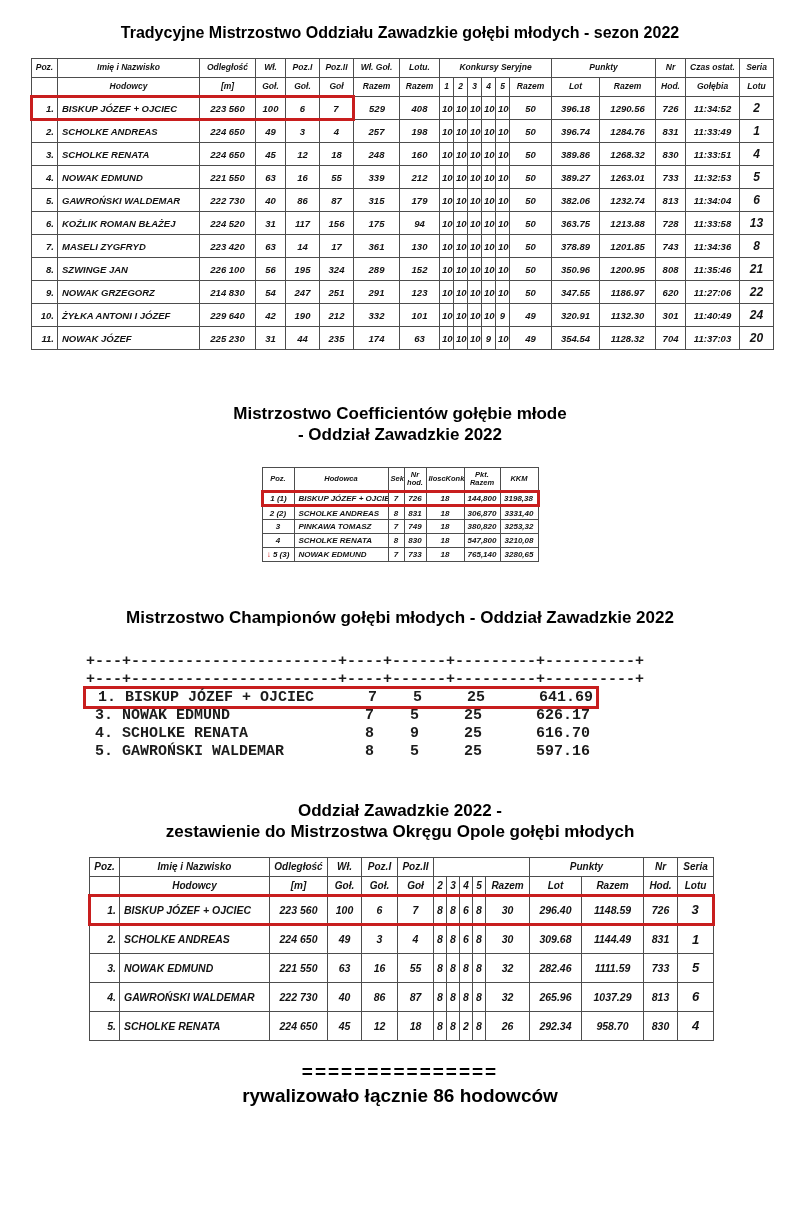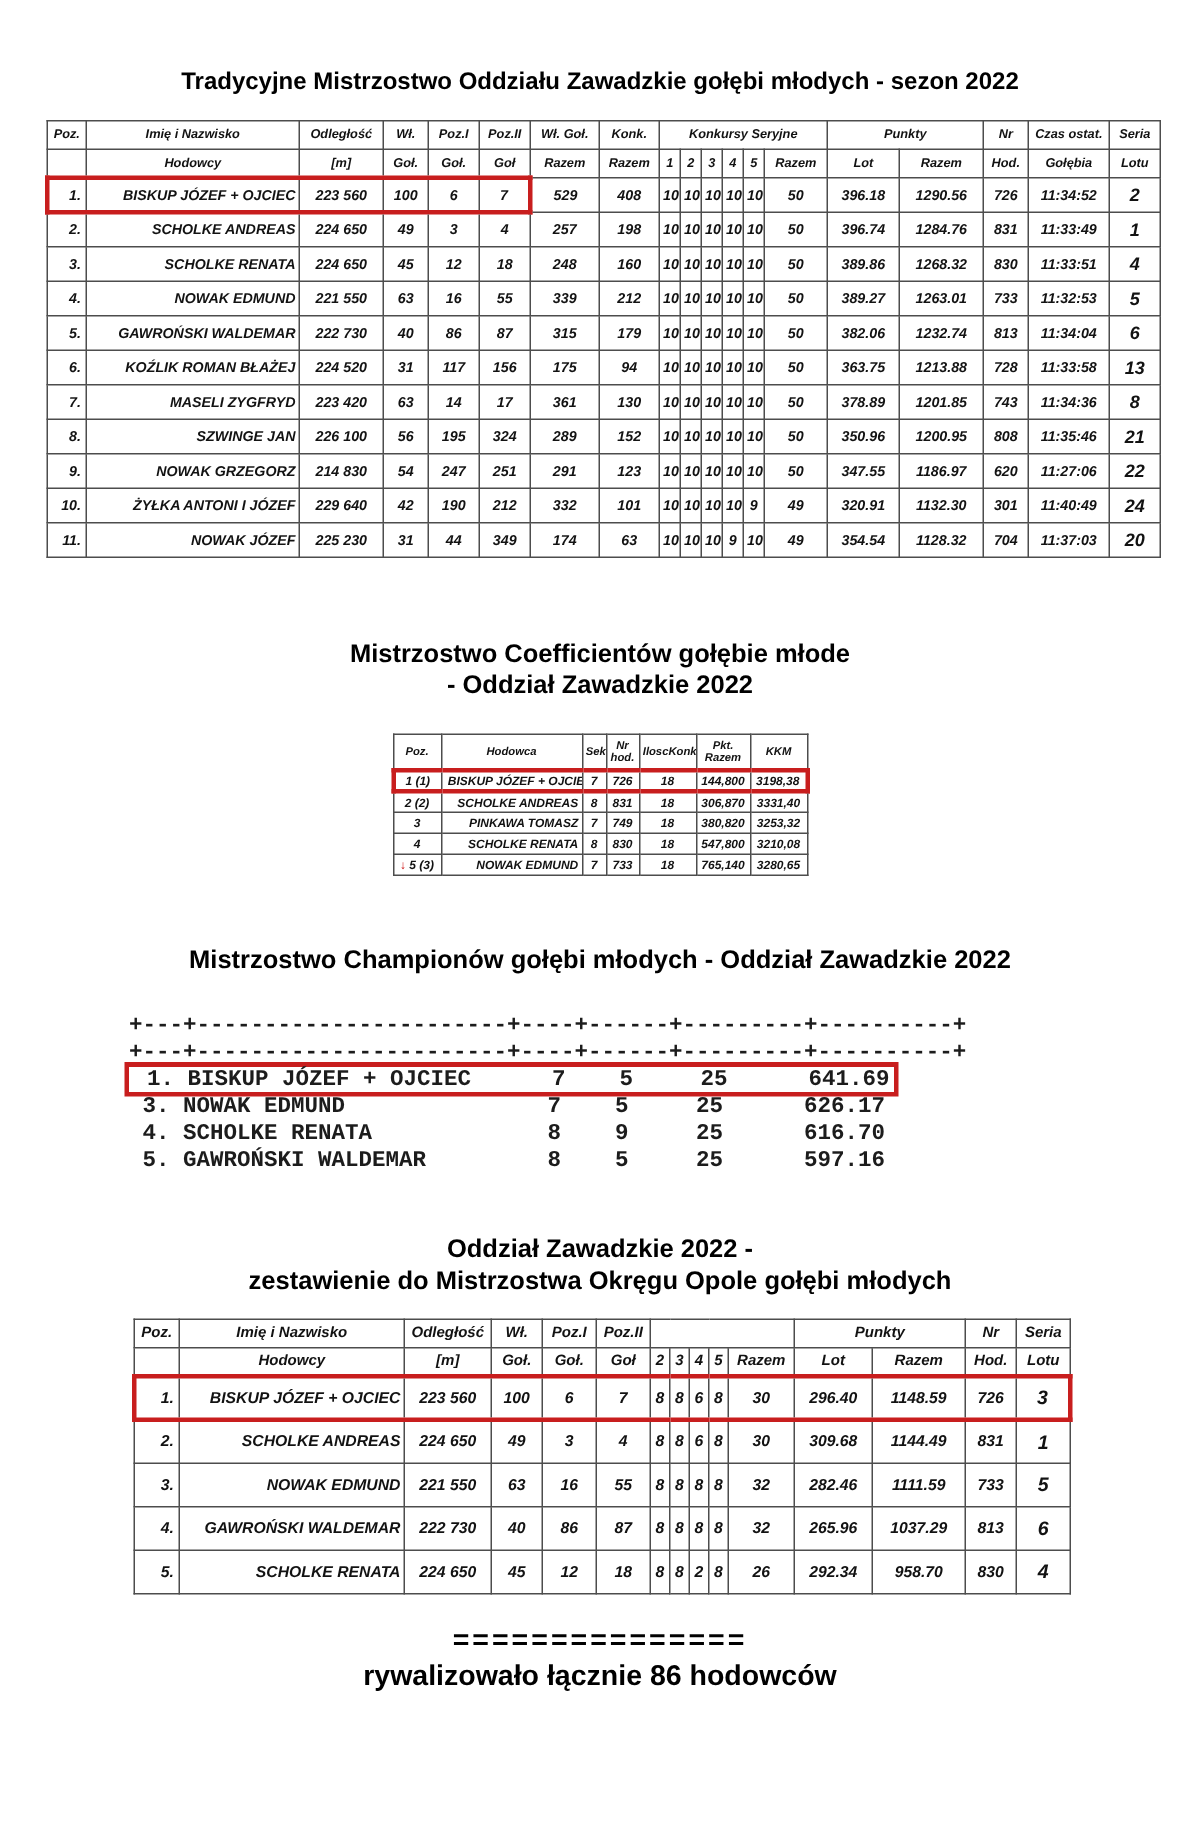--- a/index.html
+++ b/index.html
@@ -2,36 +2,36 @@
 <html><head>
 <meta charset="utf-8">
 <style>
   * { box-sizing: border-box; }
   html, body { margin: 0; padding: 0; }
   body {
     width: 800px; height: 1224px; overflow: hidden;
     background: #ffffff; color: #111;
     font-family: "Liberation Sans", sans-serif;
   }
-  .page { padding-top: 46px; }
+  .page { padding-top: 24px; }
 
   .title { font-weight: 700; text-align: center; color: #000; }
   .main-title { font-size: 16px; margin: 0 30px 16px 30px; }
   .sub-title { font-size: 17px; line-height: 1.22; }
   .s2 { margin-top: 54px; }
   .s3 { margin-top: 46px; }
   .s4 { margin-top: 40px; }
 
   table.tbl { border-collapse: collapse; table-layout: fixed; font-style: italic; }
   .tbl th, .tbl td {
     border: 1px solid #4d4d4d; text-align: center; vertical-align: middle;
     font-weight: 700; color: #121212; padding: 1px 2px;
     overflow: hidden; white-space: nowrap;
   }
-  .tbl td.left { text-align: right; padding-left: 4px; }
+  .tbl td.left { text-align: left; padding-left: 4px; }
   .tbl td.right { text-align: right; padding-right: 3px; }
 
   .t1 { width: 742px; margin: 14px 0 0 30px; font-size: 9.5px; }
   .t1 th { font-size: 8.5px; line-height: 1.1; height: 19px; white-space: normal; }
   .t1 tbody td { height: 23px; }
   .t1 tbody td:last-child { font-size: 12px; }
 
   .t2 { width: 276px; margin: 22px auto 0 auto; font-size: 8px; }
   .t2 th { font-size: 7.5px; line-height: 1.15; white-space: pre-line; height: 24px; }
   .t2 tbody td { height: 14px; }
@@ -91,21 +91,21 @@
     </colgroup>
   <thead>
         <tr>
           <th>Poz.</th>
           <th>Imię i Nazwisko</th>
           <th>Odległość</th>
           <th>Wł.</th>
           <th>Poz.I</th>
           <th>Poz.II</th>
           <th>Wł. Goł.</th>
-          <th>Konk.</th>
+          <th>Lotu.</th>
           <th colspan="6">Konkursy Seryjne</th>
           <th colspan="2">Punkty</th>
           <th>Nr</th>
           <th>Czas ostat.</th>
           <th>Seria</th>
         </tr>
         <tr>
           <th></th>
           <th>Hodowcy</th>
           <th>[m]</th>
@@ -337,21 +337,21 @@
           <td>301</td>
           <td>11:40:49</td>
           <td>24</td>
         </tr>
         <tr>
           <td class="right">11.</td>
           <td class="left">NOWAK JÓZEF</td>
           <td>225 230</td>
           <td>31</td>
           <td>44</td>
-          <td>349</td>
+          <td>235</td>
           <td>174</td>
           <td>63</td>
           <td>10</td>
           <td>10</td>
           <td>10</td>
           <td>9</td>
           <td>10</td>
           <td>49</td>
           <td>354.54</td>
           <td>1128.32</td>

